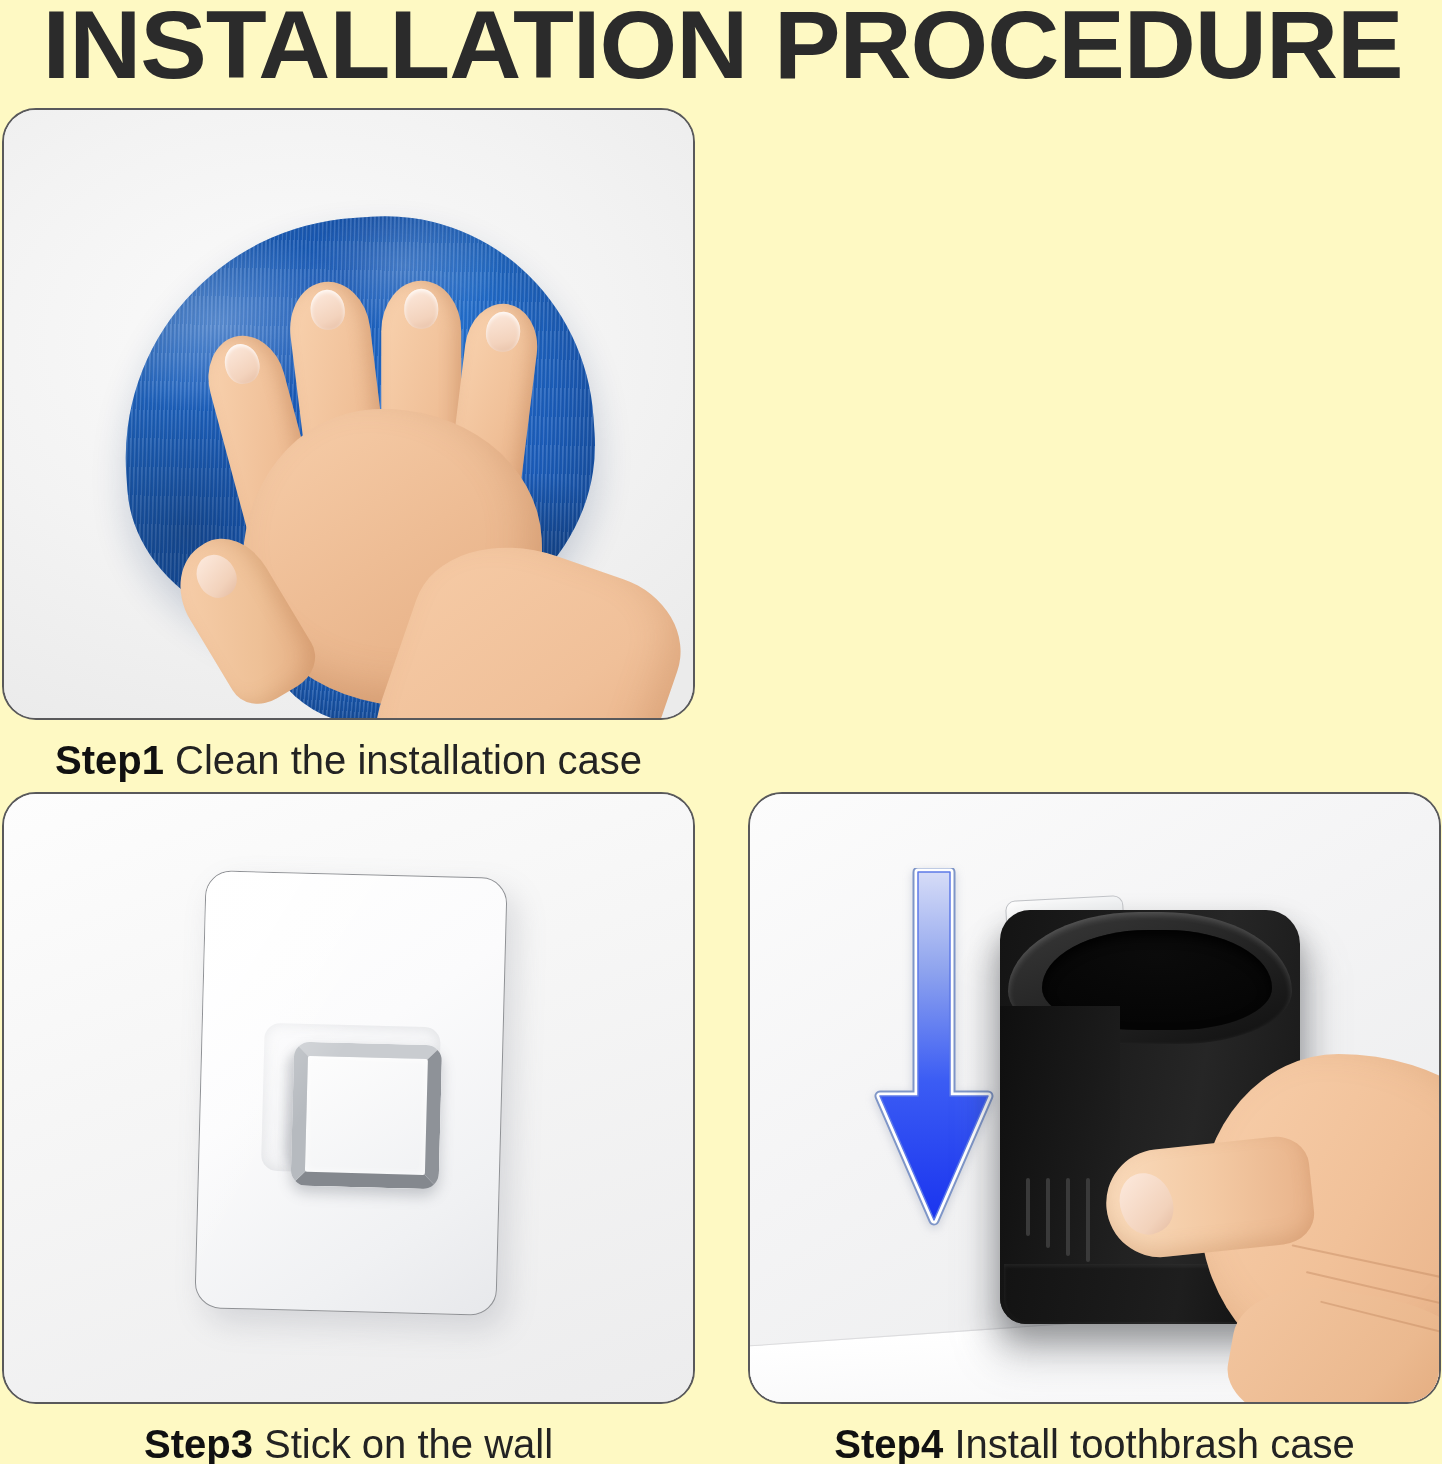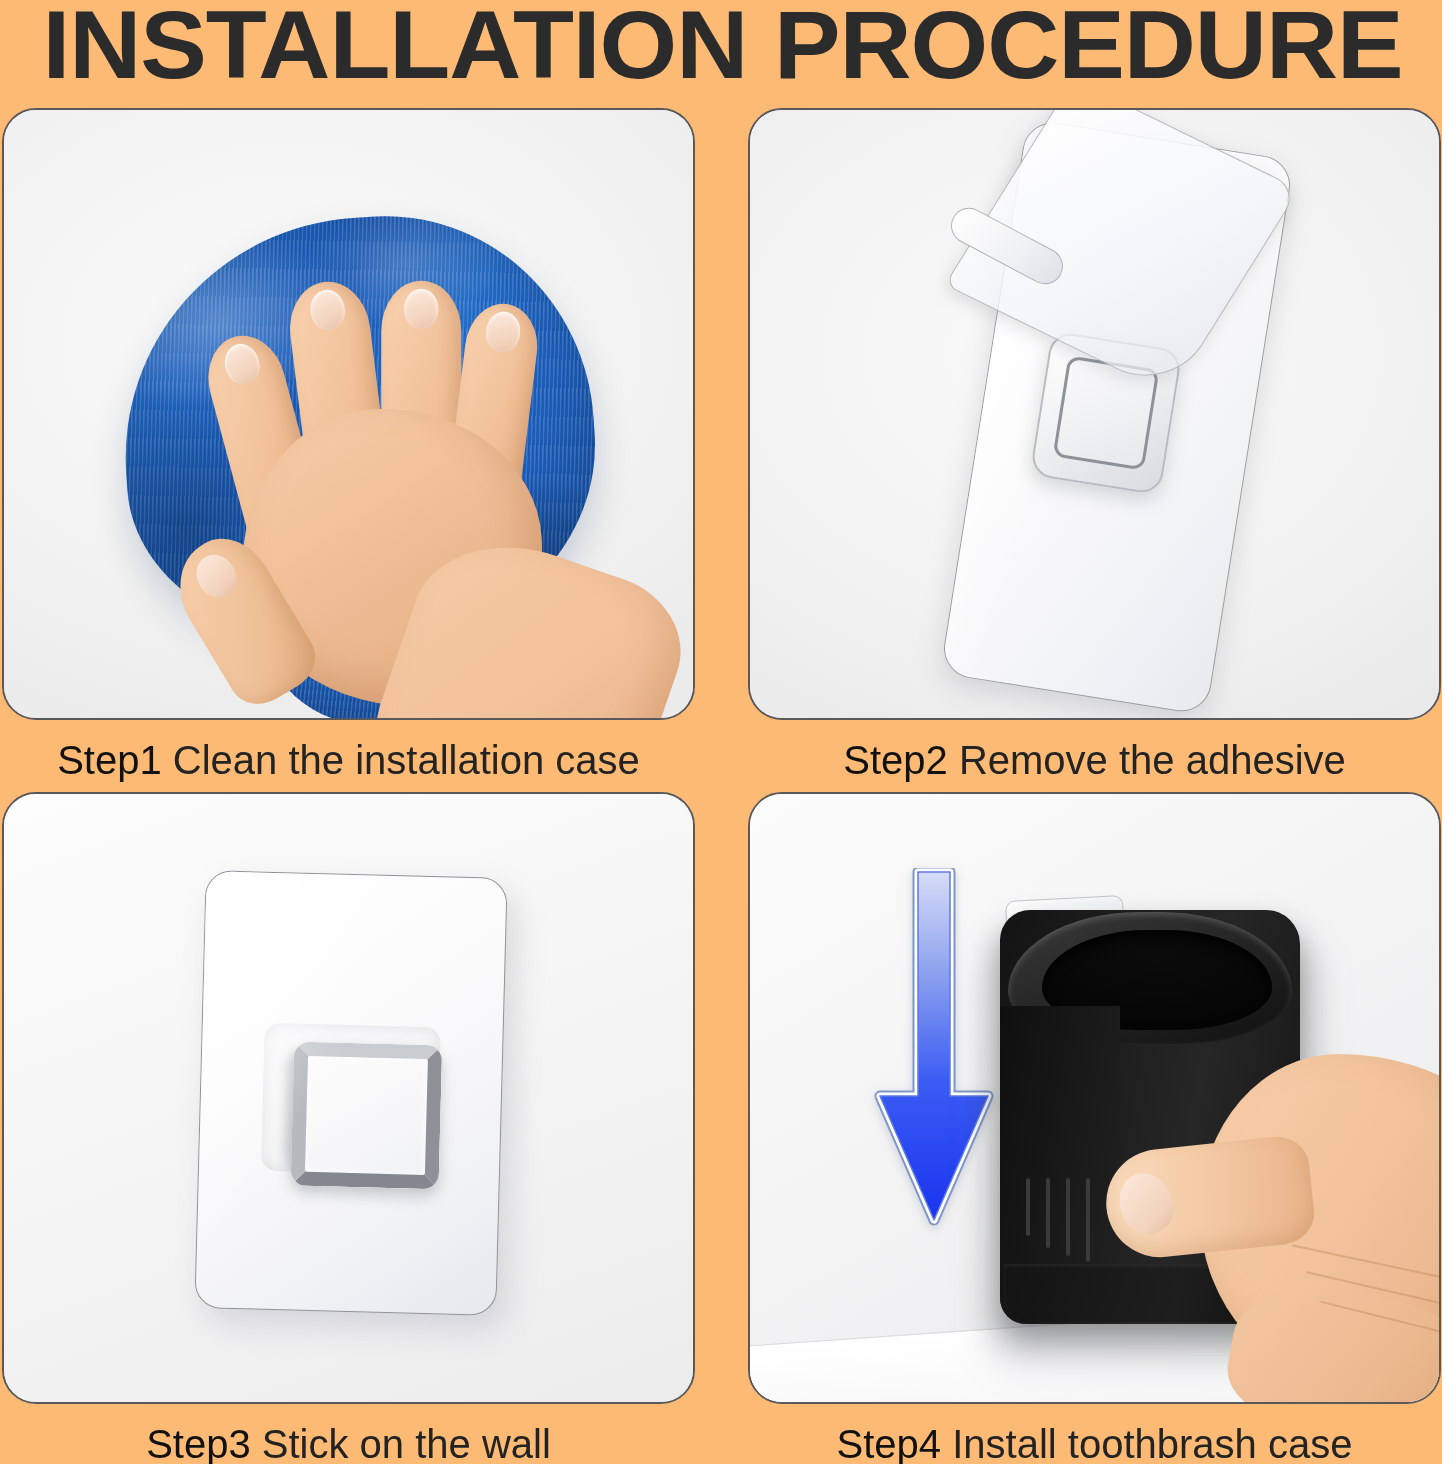--- a/index.html
+++ b/index.html
@@ -12,21 +12,21 @@
     height: 1464px;
     overflow: hidden;
     font-family: "Liberation Sans", sans-serif;
     -webkit-font-smoothing: antialiased;
   }
 
   .page {
     position: relative;
     width: 1442px;
     height: 1464px;
-    background: #fdba74;
+    background: #fef9c3;
   }
 
   
   .title {
     position: absolute;
     left: 0;
     top: -6px;
     width: 1445px;
     text-align: center;
     font-family: "Liberation Sans", sans-serif;
@@ -73,21 +73,21 @@
   .caption {
     margin-top: 12px;
     width: 693px;
     text-align: center;
     font-size: 40px;
     line-height: 56px;
     color: #1b1b1b;
     white-space: nowrap;
   }
   .caption .step {
-    font-weight: 400;
+    font-weight: 700;
     color: #111111;
   }
   .caption .desc {
     font-weight: 400;
     color: #232323;
   }
 
   
   .p1-bg {
     position: absolute;
@@ -580,37 +580,20 @@
             <div class="wrist1"></div>
           </div>
         </div>
 
         <div class="caption">
           <span class="step">Step1</span>
           <span class="desc">Clean the installation case</span>
         </div>
       </div>
 
-      <div class="cell right">
-        <div class="panel">
-          <div class="p2-bg"></div>
-
-          <div class="sticker2"></div>
-          <div class="boss2">
-            <div class="boss2-inner"></div>
-          </div>
-          <div class="film2"></div>
-          <div class="film2-tab"></div>
-        </div>
-
-        <div class="caption">
-          <span class="step">Step2</span>
-          <span class="desc">Remove the adhesive</span>
-        </div>
-      </div>
     </div>
 
     <div class="row">
 
       <div class="cell left">
         <div class="panel">
           <div class="p3-bg"></div>
 
           <div class="sticker3">
             <div class="recess3"></div>

